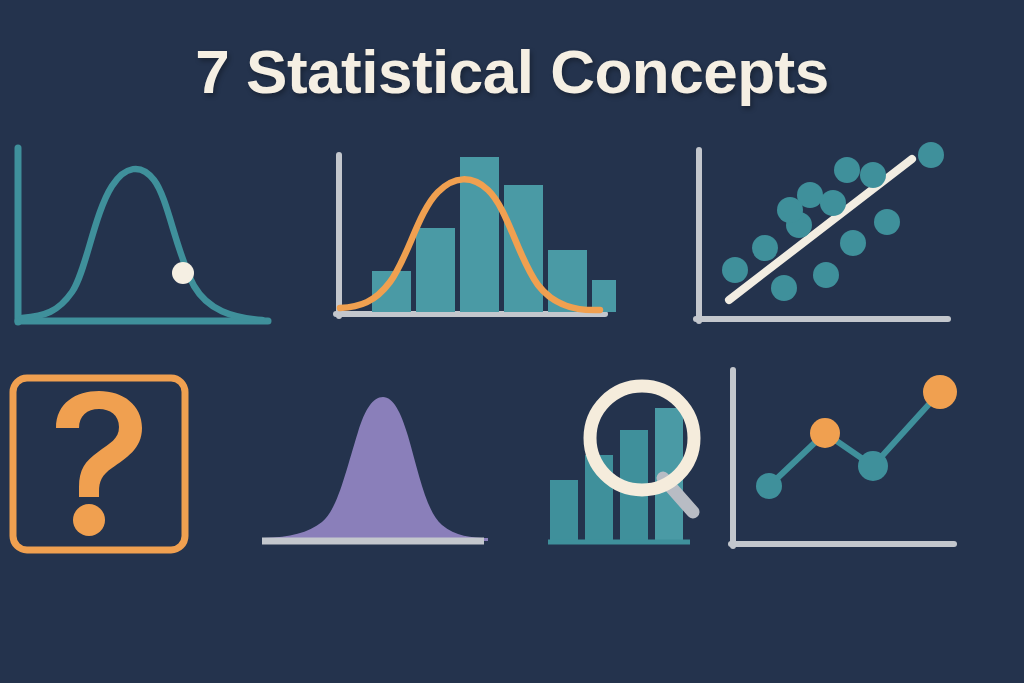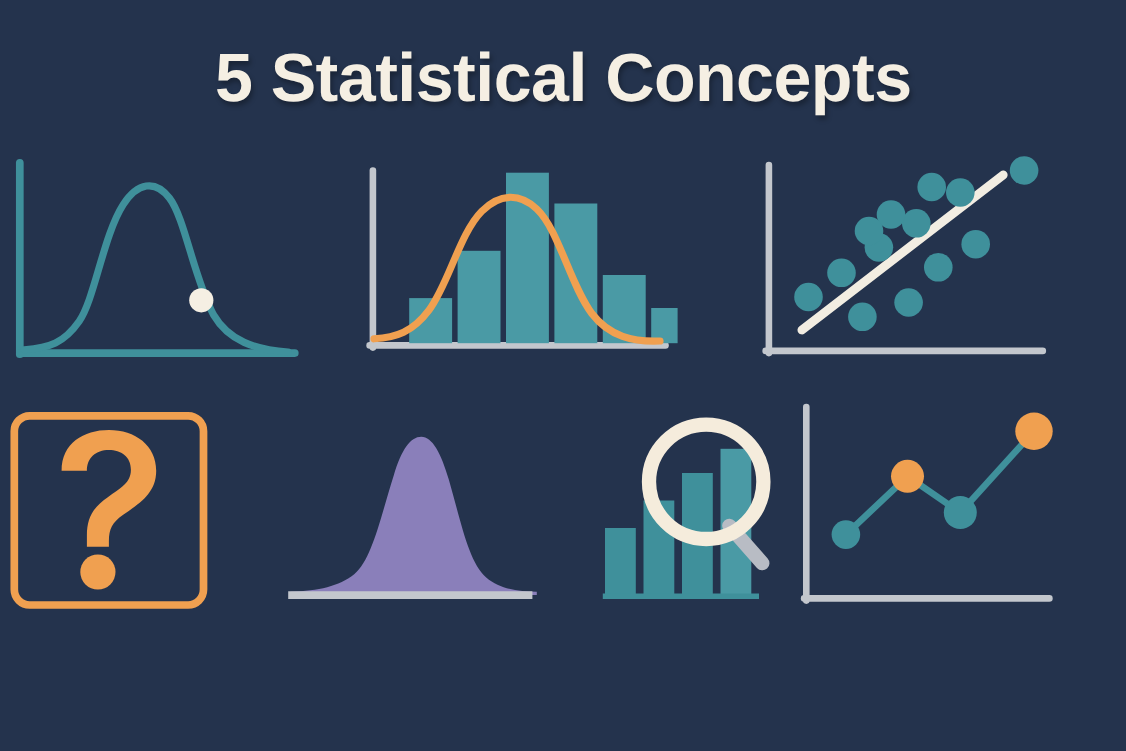--- a/index.html
+++ b/index.html
@@ -47,21 +47,21 @@
   #panel-hypothesis     { left: 0px;   top: 370px; }
   #panel-density        { left: 250px; top: 370px; }
   #panel-bar-magnifier  { left: 530px; top: 370px; }
   #panel-trend-line     { left: 720px; top: 360px; }
 </style>
 </head>
 <body>
 
 <div id="poster">
 
-  <div id="poster-title">5 Statistical Concepts</div>
+  <div id="poster-title">7 Statistical Concepts</div>
 
   <div class="panel" id="panel-normal-curve">
     <svg width="275" height="195" viewBox="0 0 275 195">
       <path d="M 18 8 L 18 182" stroke="#3f909b" stroke-width="7" stroke-linecap="round" fill="none"></path>
       <path d="M 18 181 L 268 181" stroke="#3f909b" stroke-width="7" stroke-linecap="round" fill="none"></path>
       <path d="M 22 178 C 45 176, 58 172, 72 152 C 86 132, 94 74, 112 46 C 125 26, 141 23, 154 40
                C 168 58, 176 112, 194 146 C 208 170, 232 178, 262 180" stroke="#3f909b" stroke-width="6.5" fill="none" stroke-linecap="round" stroke-linejoin="round"></path>
       <circle cx="183" cy="133" r="11" fill="#f5efe3"></circle>
     </svg>
   </div>

